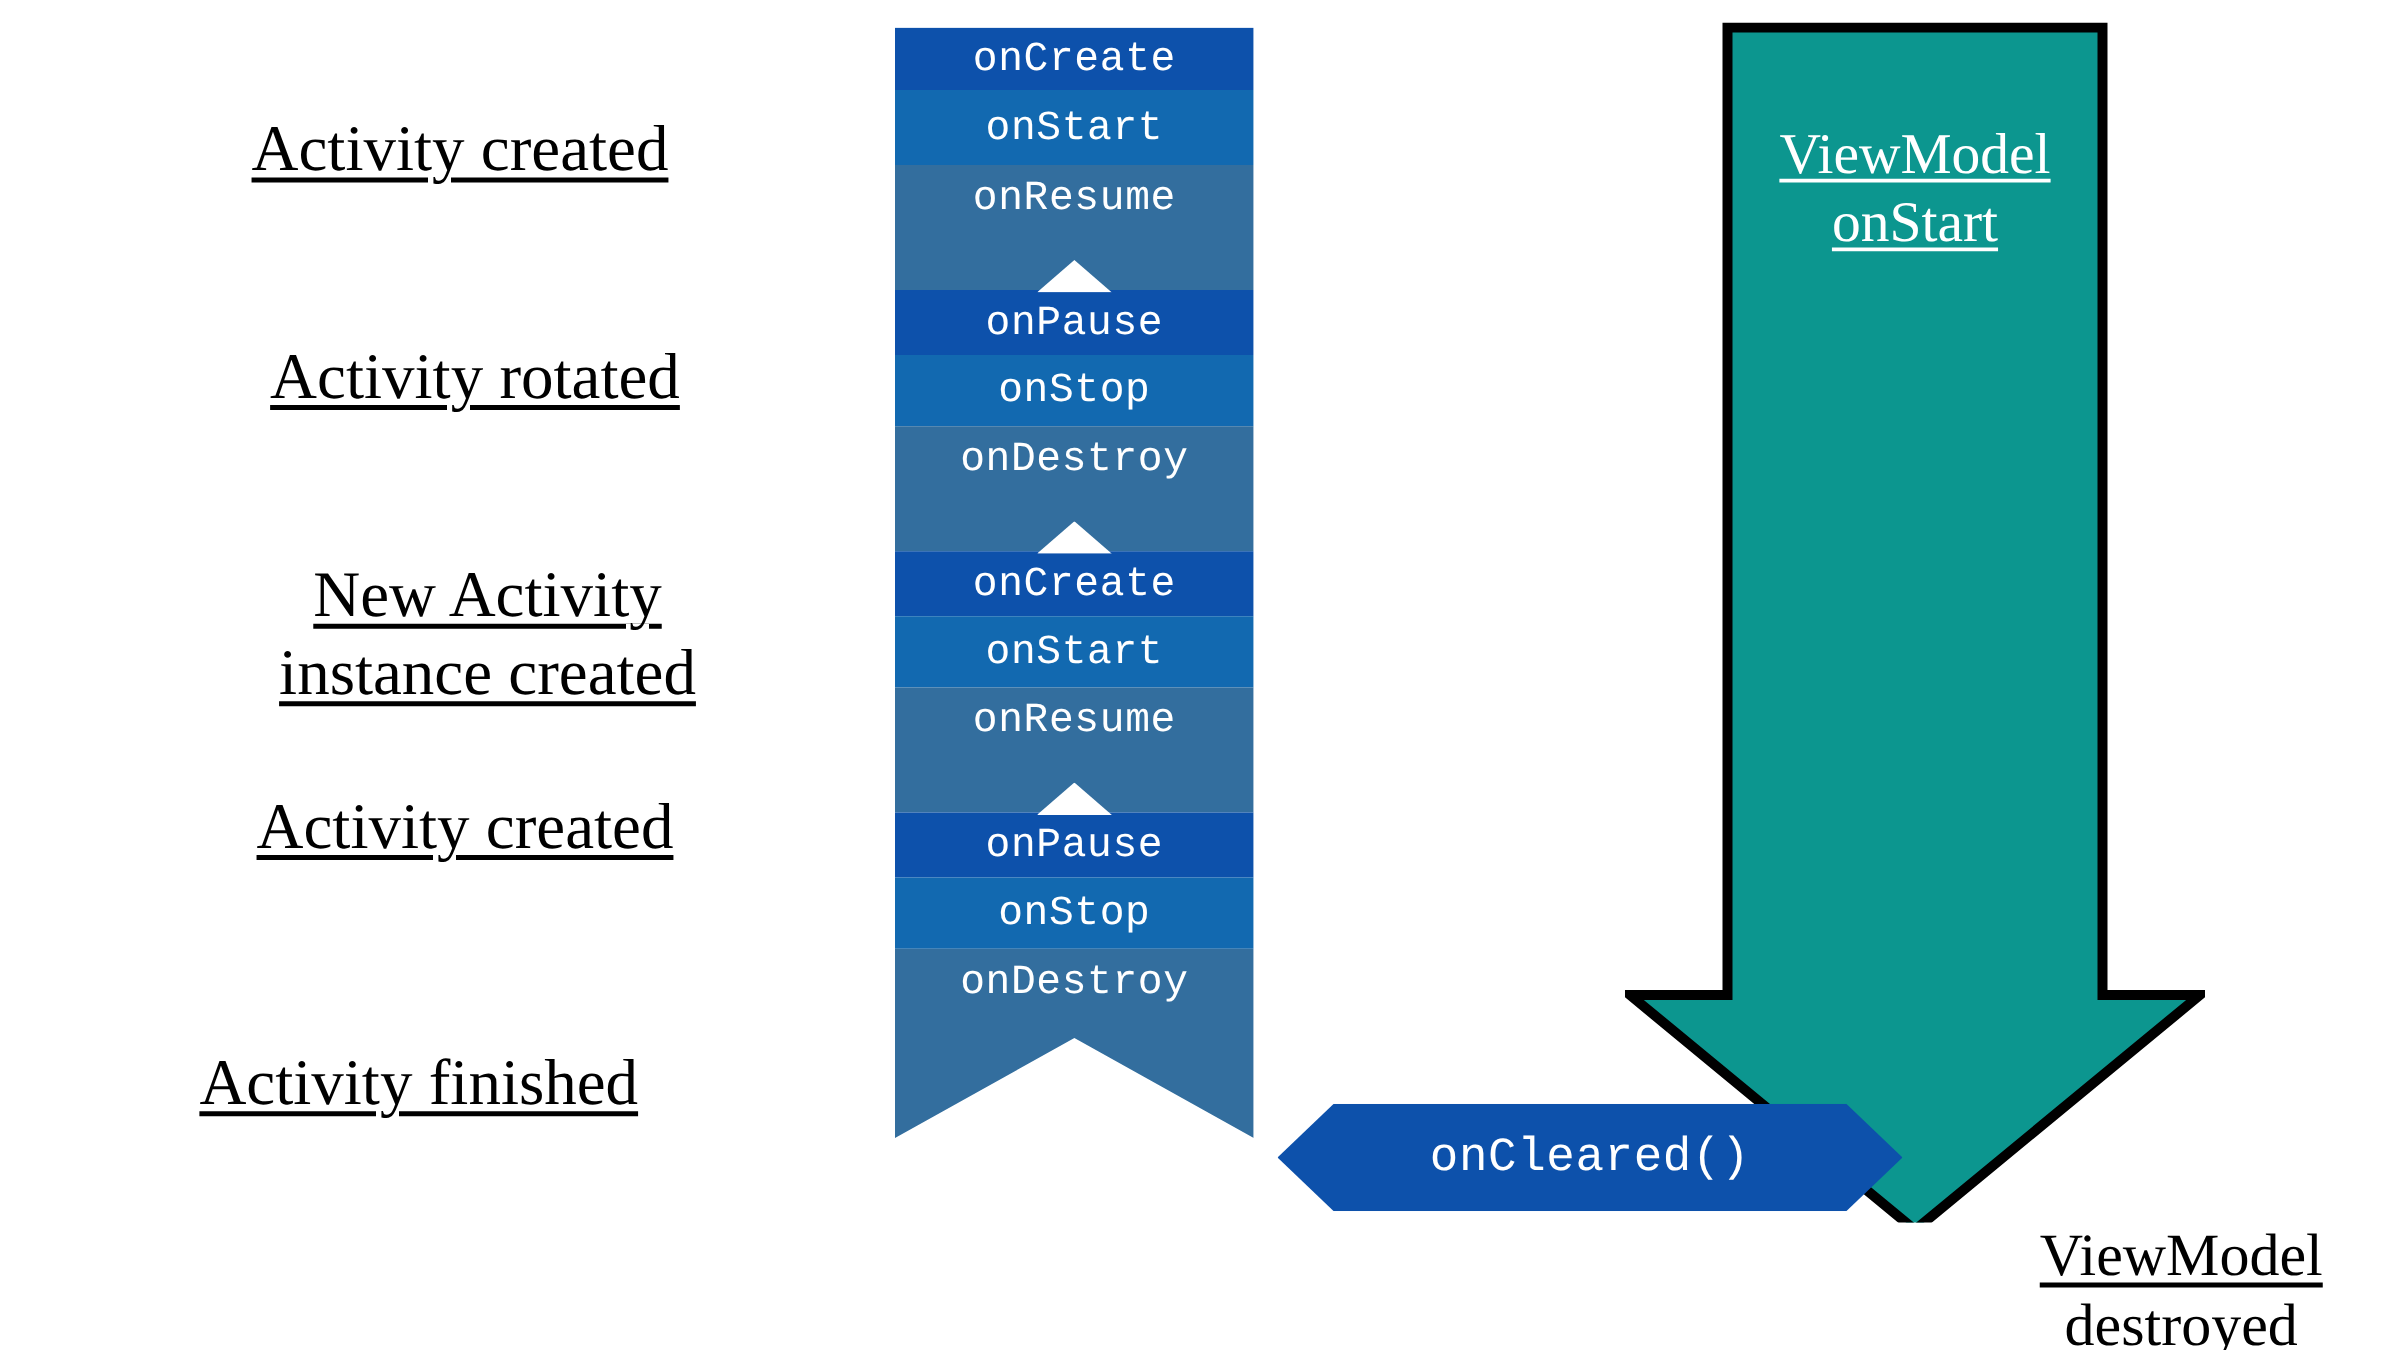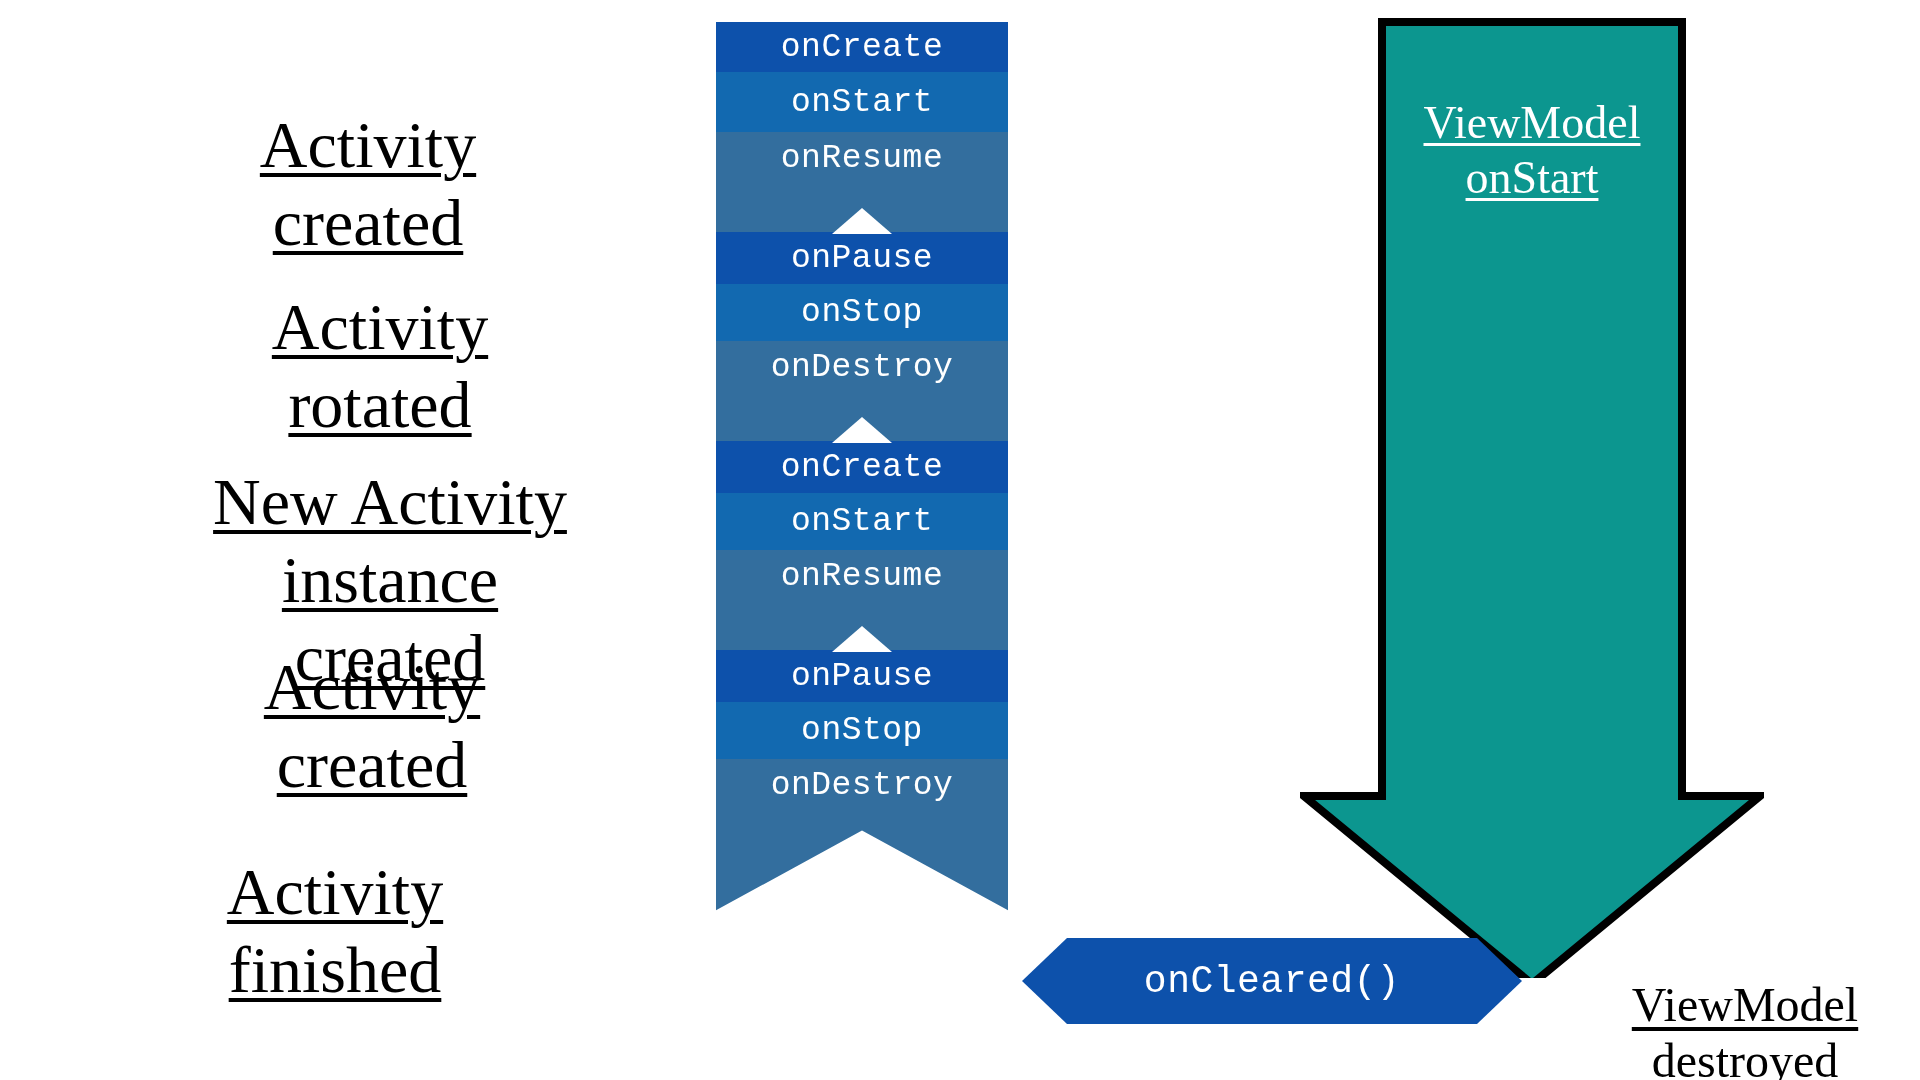--- a/index.html
+++ b/index.html
@@ -20,39 +20,40 @@
     left: 0; top: 0;
     width: 1920px;
     height: 1080px;
   }
 
   
   .side-label {
     position: absolute;
     color: #000000;
     font-family: "Liberation Serif", serif;
-    font-size: 66px;
+    font-size: 52px;
     line-height: 1.18;
     text-align: center;
     white-space: pre-line;
     letter-spacing: 0px;
   }
   .side-label .ul {
     text-decoration: underline;
     text-decoration-thickness: 4px;
     text-underline-offset: 6px;
   }
 
   
   #ribbon-wrap {
     position: absolute;
     left: 716px;
     top: 22px;
-    width: 292px;
+    width: 258px;
     height: 940px;
+    padding-left: 29px;
   }
   #ribbon-clip {
     position: absolute;
     inset: 0;
     
     clip-path: polygon(0% 0%, 100% 0%, 100% 94.5%, 50% 86.0%, 0% 94.5%);
   }
   .band {
     position: absolute;
     left: 0;
@@ -105,21 +106,21 @@
   .vm-text .ul {
     text-decoration: underline;
     text-decoration-thickness: 3px;
     text-underline-offset: 5px;
   }
 
   
   #cleared-hex {
     position: absolute;
     left: 1022px;
-    top: 938px;
+    top: 883px;
     width: 500px;
     height: 86px;
   }
   #cleared-hex .hex-shape {
     position: absolute;
     inset: 0;
     background: #0d51ab;
     clip-path: polygon(9% 0%, 91% 0%, 100% 50%, 91% 100%, 9% 100%, 0% 50%);
     display: flex;
     align-items: center;

